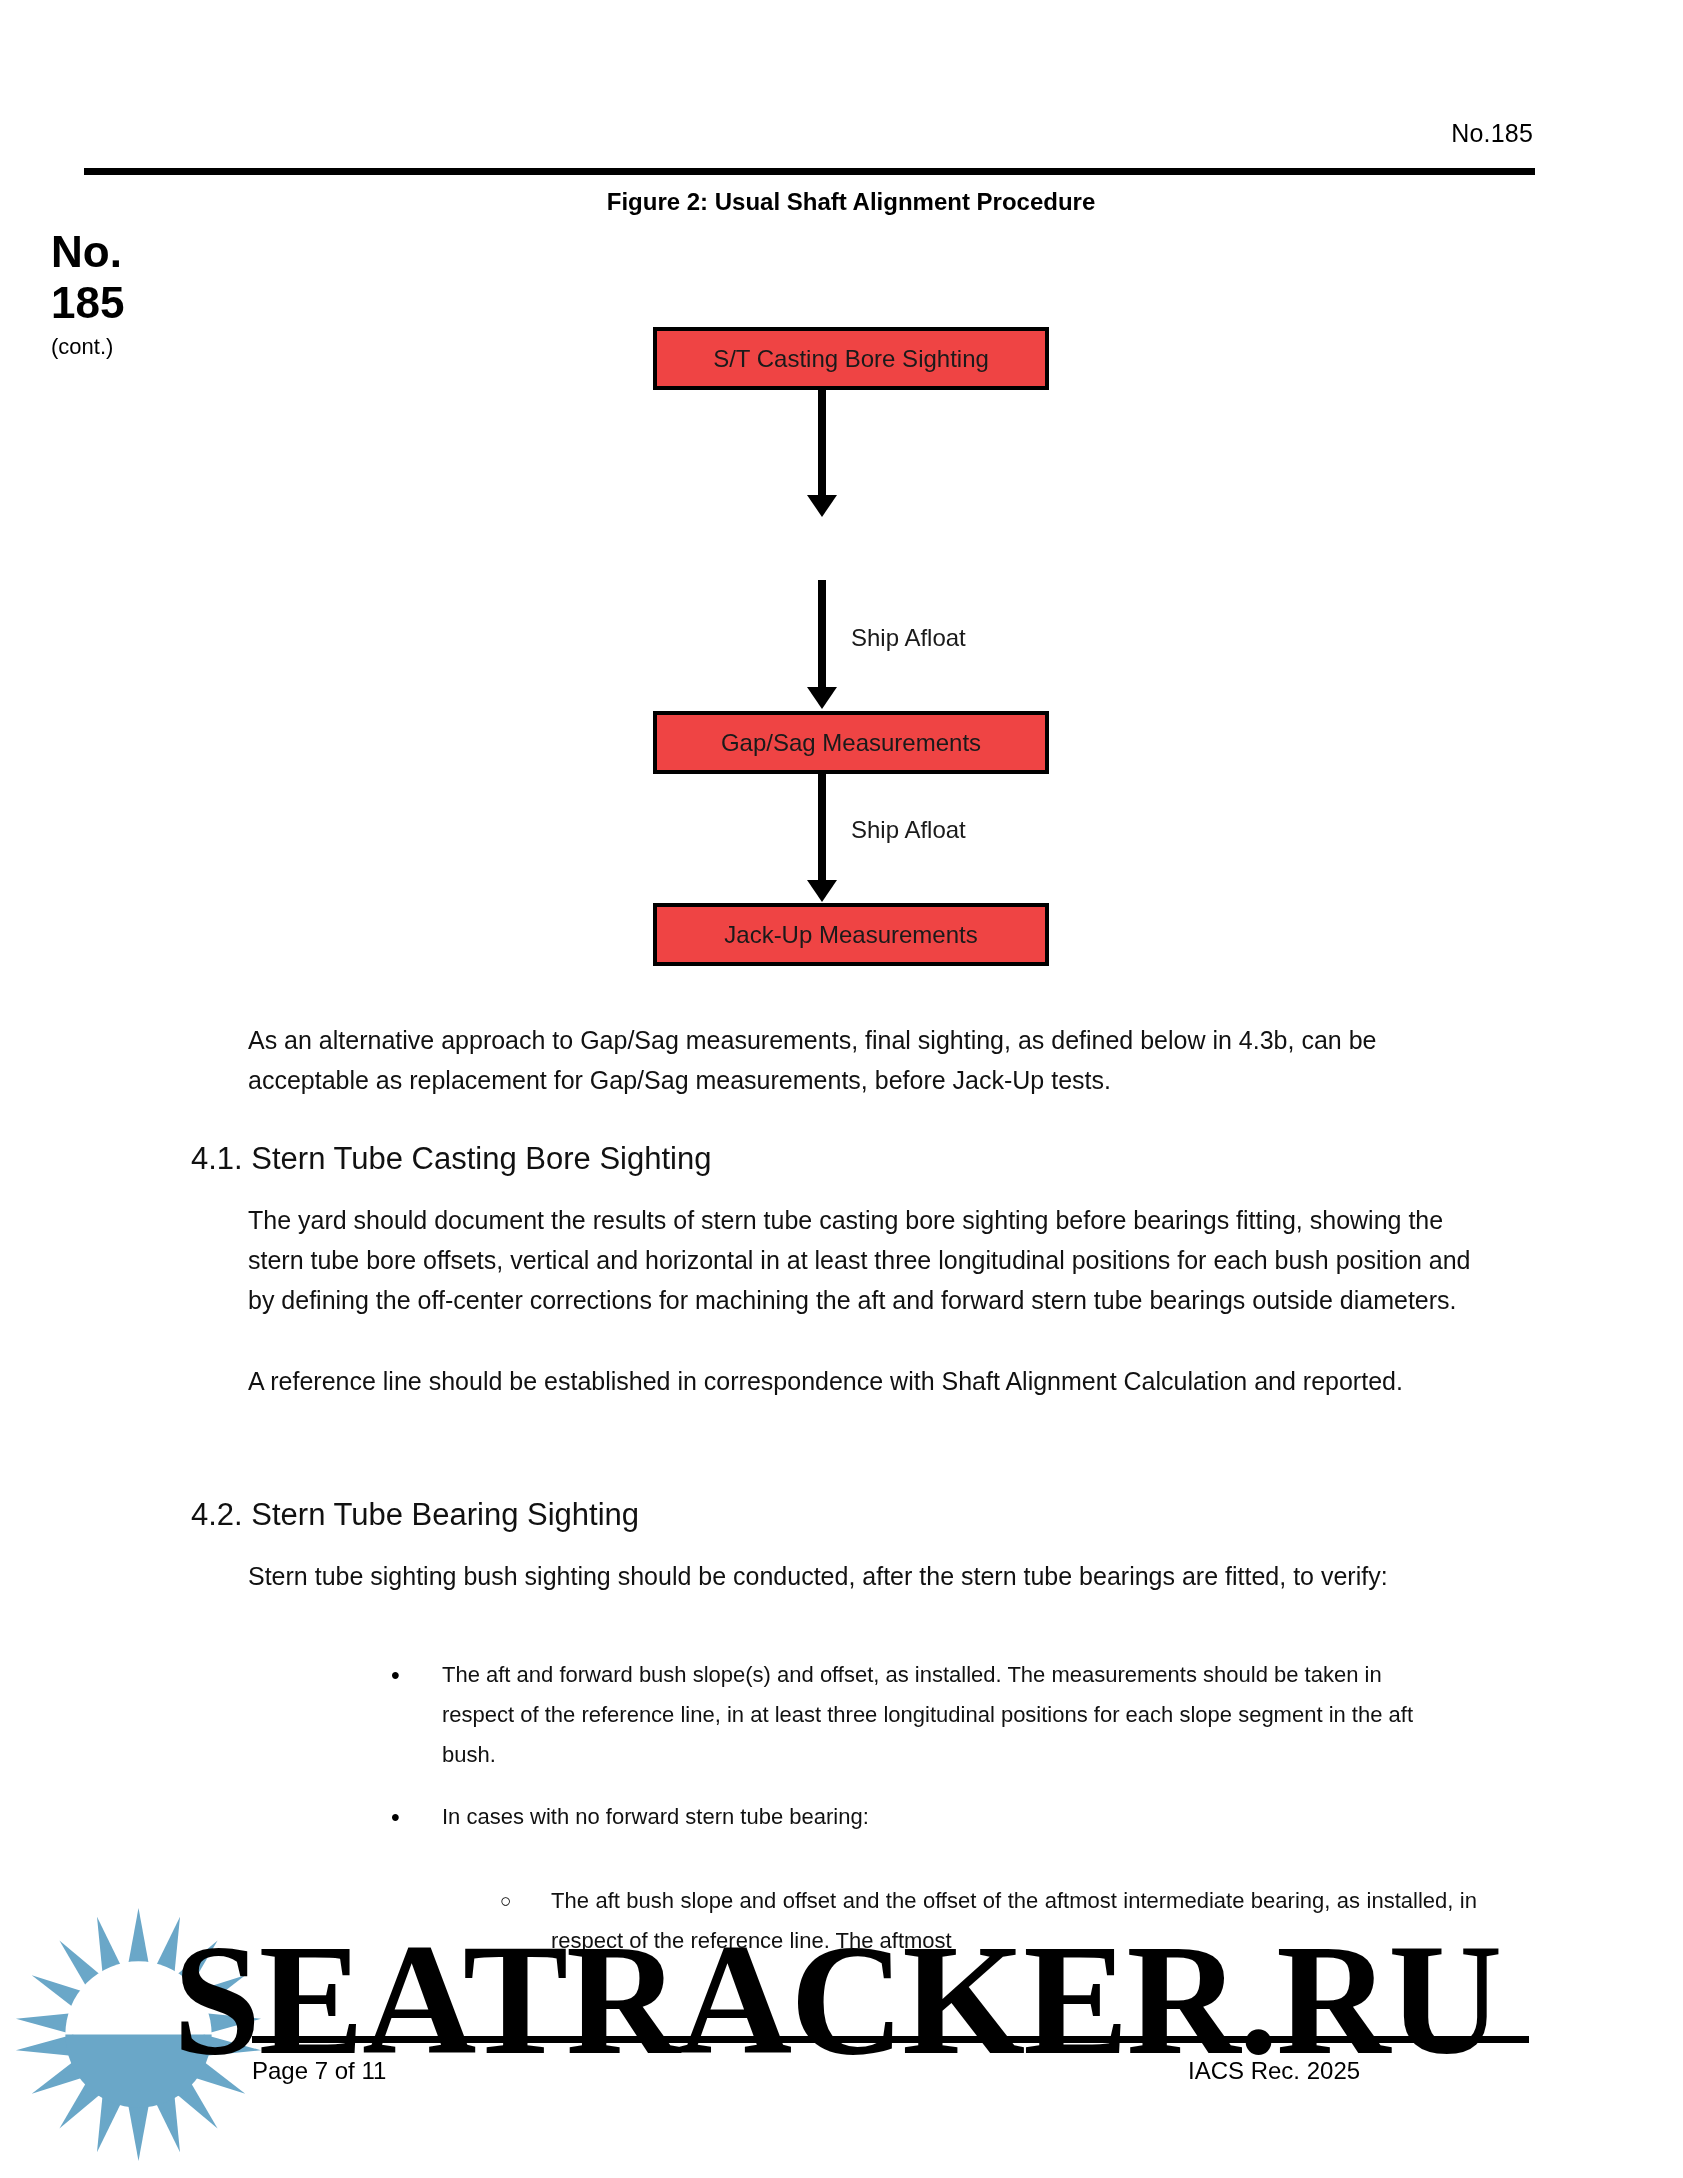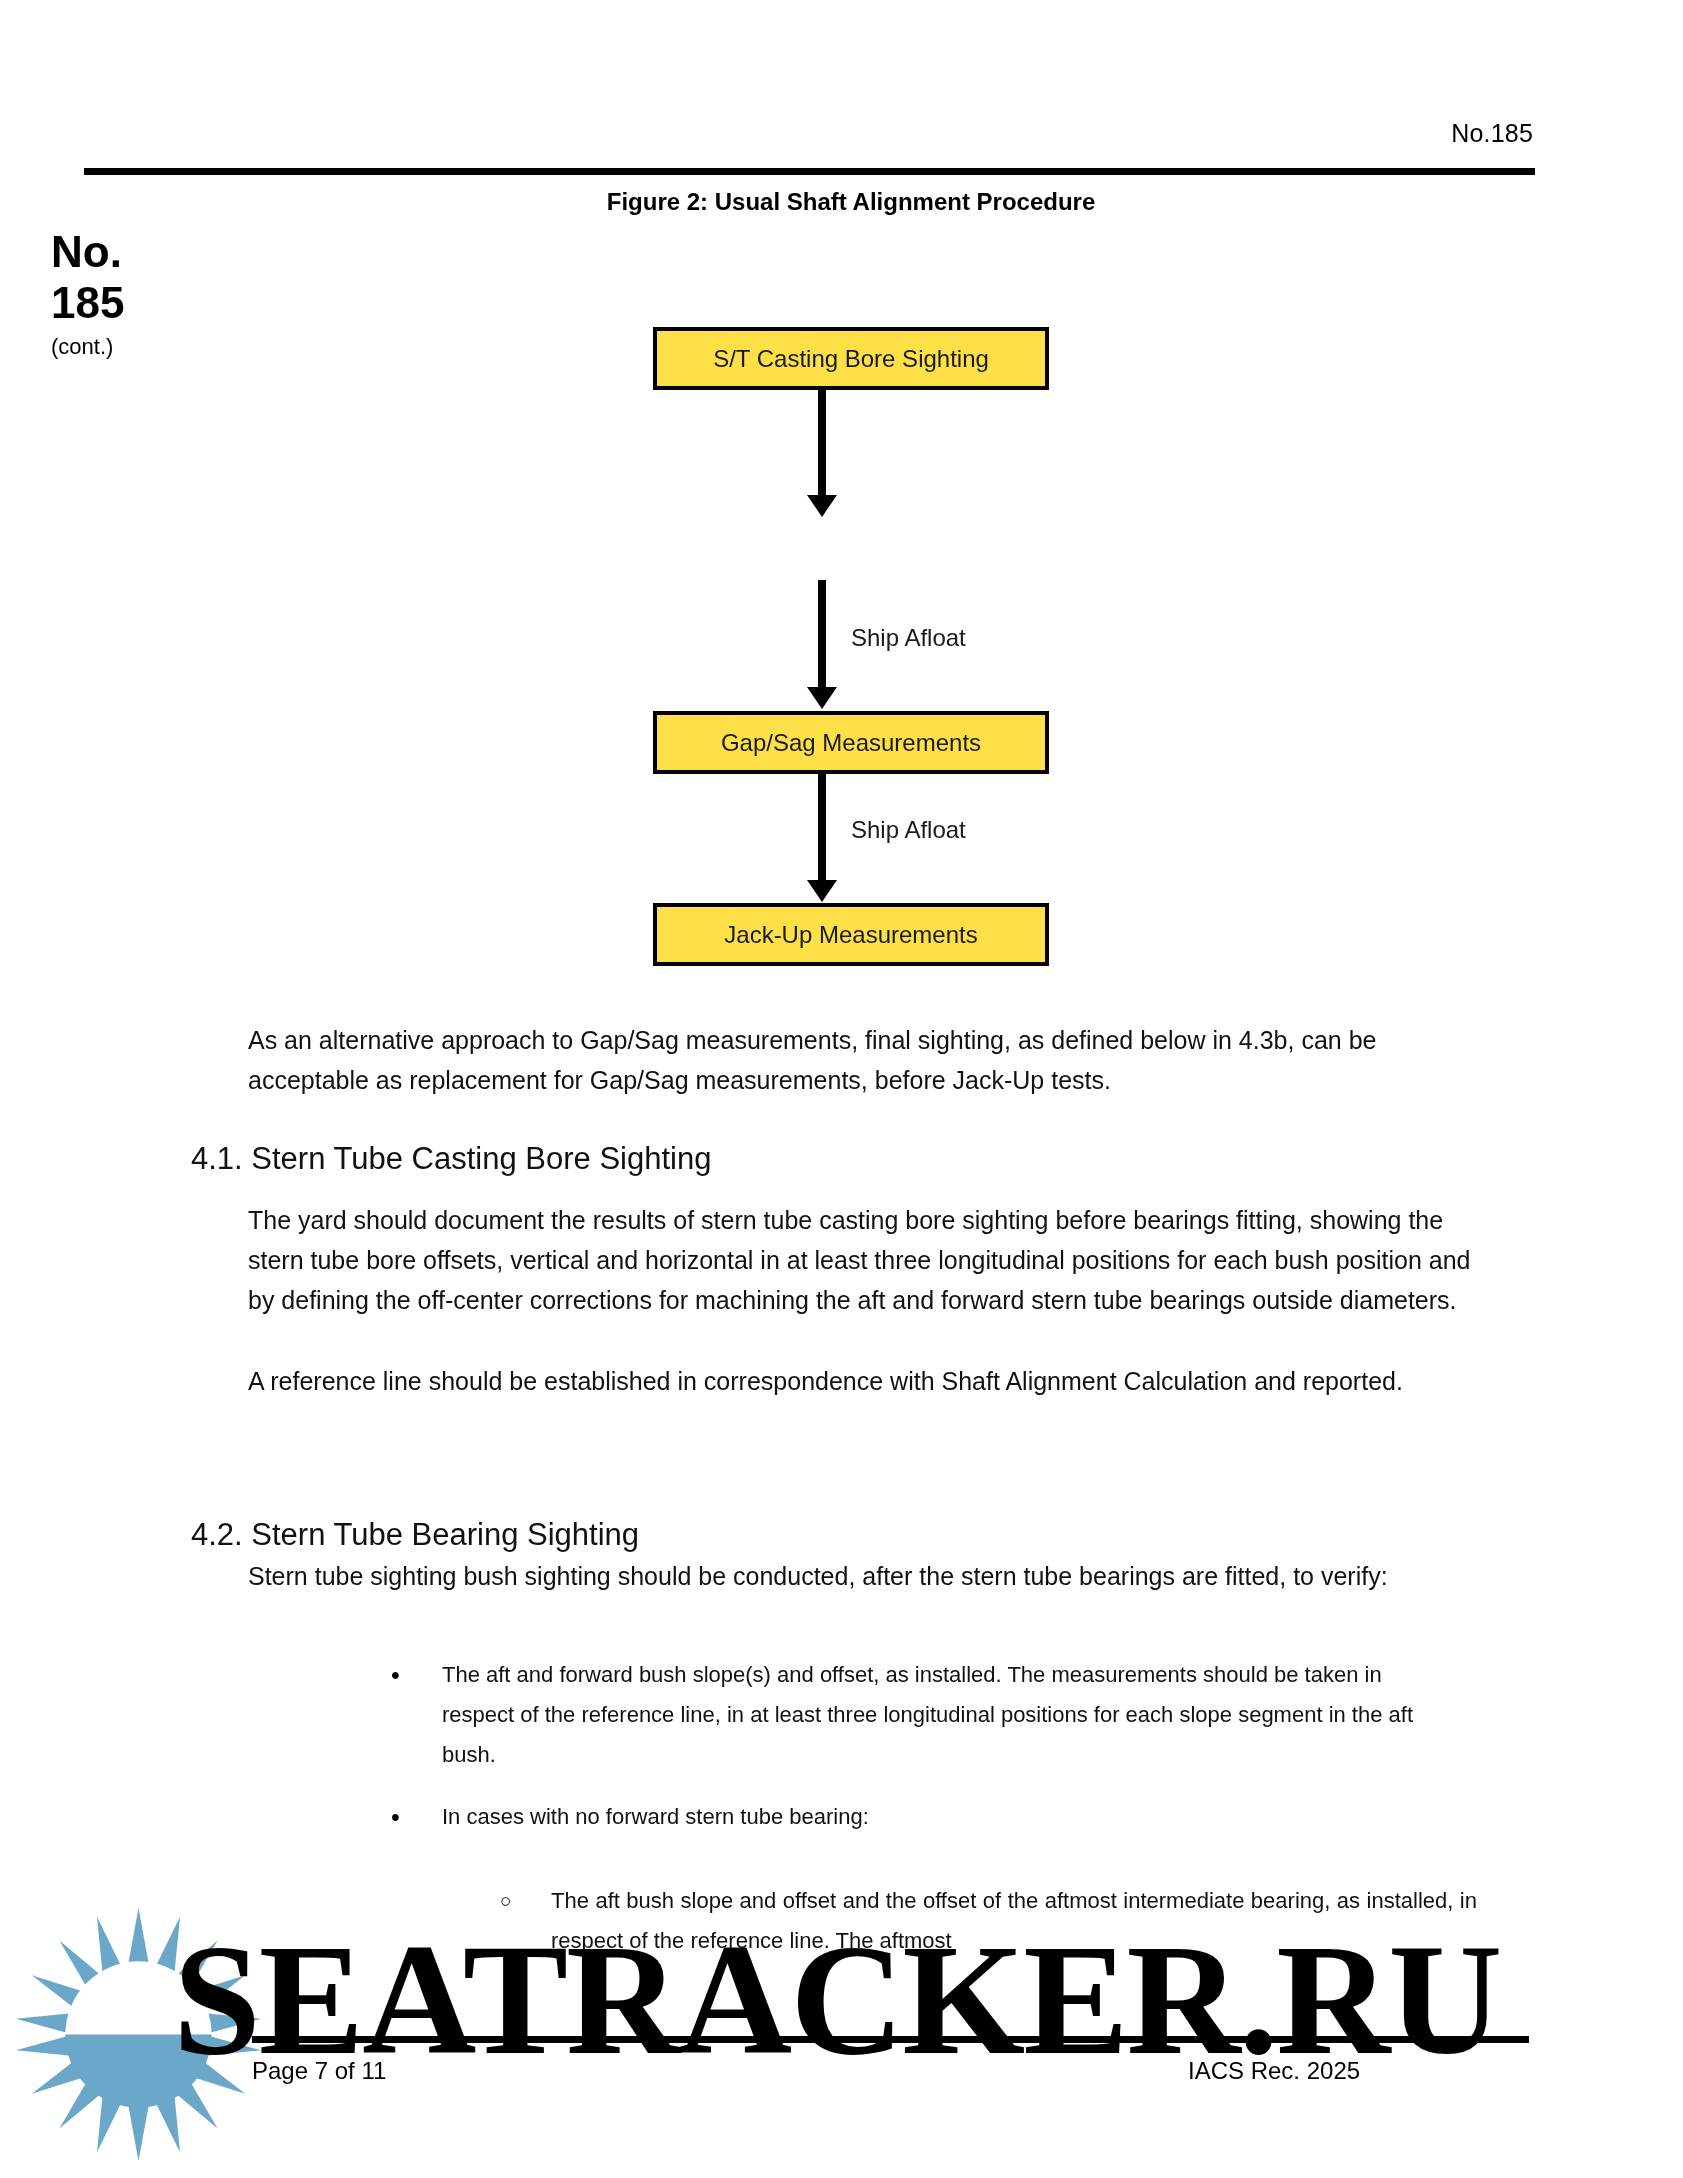--- a/index.html
+++ b/index.html
@@ -72,21 +72,21 @@
     width: 396px;
     height: 554px;
   }
   .flow-box {
     position: absolute;
     left: 0;
     width: 396px;
     height: 63px;
     box-sizing: border-box;
     border: 4px solid #000000;
-    background: #fde047;
+    background: #ef4444;
     display: flex;
     align-items: center;
     justify-content: center;
     font-size: 24px;
     color: #1a1a1a;
     z-index: 2;
   }
   .flow-arrow {
     position: absolute;
     left: 165px;
@@ -248,21 +248,21 @@
 </div>
 
 <div class="body-para" style="top:1020px; left:248px; width:1233px;">As an alternative approach to Gap/Sag measurements, final sighting, as defined below in 4.3b, can be acceptable as replacement for Gap/Sag measurements, before Jack-Up tests.</div>
 
 <div class="heading" style="top:1139px; left:191px; width:1287px;">4.1. Stern Tube Casting Bore Sighting</div>
 
 <div class="body-para" style="top:1200px; left:248px; width:1238px;">The yard should document the results of stern tube casting bore sighting before bearings fitting, showing the stern tube bore offsets, vertical and horizontal in at least three longitudinal positions for each bush position and by defining the off-center corrections for machining the aft and forward stern tube bearings outside diameters.</div>
 
 <div class="body-para" style="top:1361px; left:248px; width:1238px;">A reference line should be established in correspondence with Shaft Alignment Calculation and reported.</div>
 
-<div class="heading" style="top:1495px; left:191px; width:1287px;margin-top:20px;">4.2. Stern Tube Bearing Sighting</div>
+<div class="heading" style="top:1495px; left:191px; width:1287px;">4.2. Stern Tube Bearing Sighting</div>
 
 <div class="body-para" style="top:1556px; left:248px; width:1218px;">Stern tube sighting bush sighting should be conducted, after the stern tube bearings are fitted, to verify:</div>
 
 <div class="bullet-row" style="top:1655px; left:391px; width:1064px;">
   <div class="bullet-mark">•</div>
   <div class="bullet-text" style="width:1010px;">The aft and forward bush slope(s) and offset, as installed. The measurements should be taken in respect of the reference line, in at least three longitudinal positions for each slope segment in the aft bush.</div>
 </div>
 
 <div class="bullet-row" style="top:1797px; left:391px; width:1064px;">
   <div class="bullet-mark">•</div>

